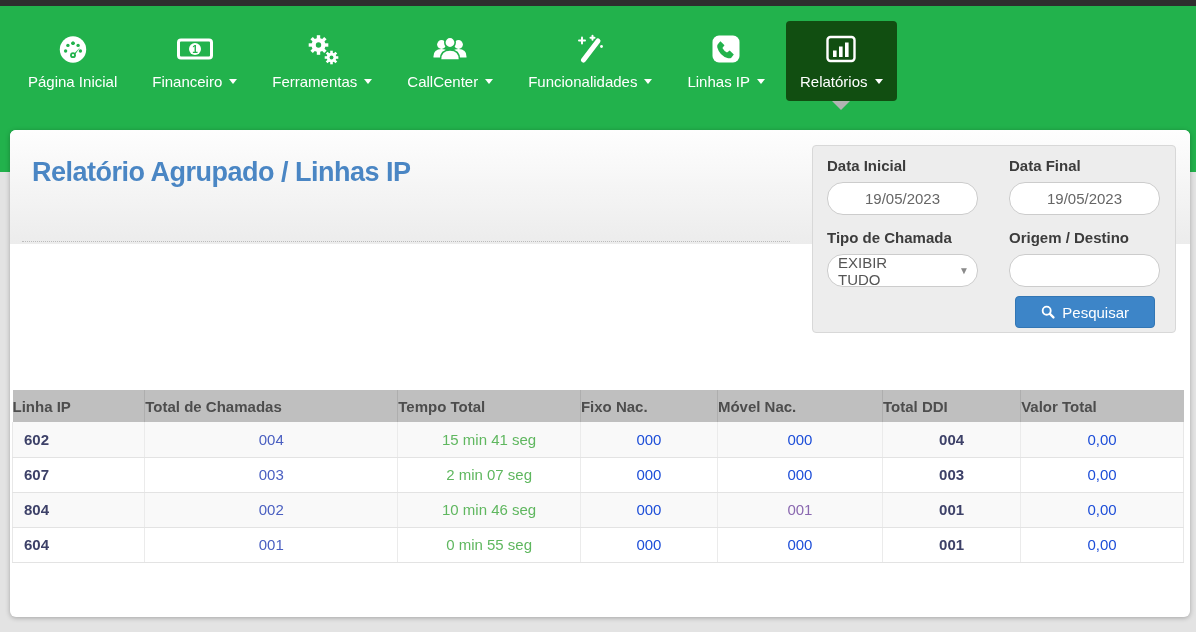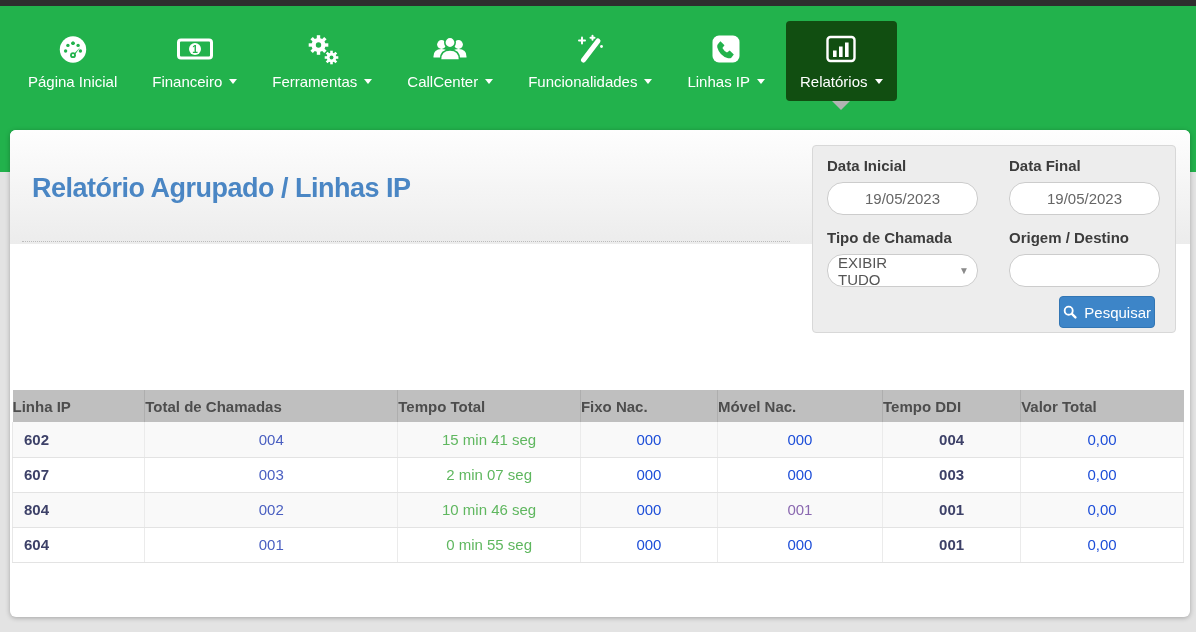--- a/index.html
+++ b/index.html
@@ -25,21 +25,21 @@
                border-left:9px solid transparent; border-right:9px solid transparent;
                border-top:9px solid #b3b3b3; }
 
   
   .card { position:absolute; top:130px; left:10px; right:6px; height:487px; background:#ffffff;
           border-radius:6px; box-shadow:0 1px 5px rgba(0,0,0,.28); z-index:2; }
   .card-header-bg { position:absolute; top:0; left:0; right:0; height:114px;
                     border-radius:6px 6px 0 0; background:linear-gradient(#fefefe,#ececec); }
 
   .page-title { position:absolute; top:27px; left:22px; font-size:27px; font-weight:bold;
-                letter-spacing:-0.5px; color:#4a86c4;margin-top:16px; }
+                letter-spacing:-0.5px; color:#4a86c4; }
   .breadcrumb { position:absolute; top:76px; left:22px; font-size:15px; color:#b0b0b0; }
   .breadcrumb .bc-link { color:#3e7fc1; cursor:pointer; }
   .breadcrumb .bc-sep { color:#c0c0c0; margin:0 7px; }
   .breadcrumb .bc-current { color:#9a9a9a; }
   .dotted-sep { position:absolute; top:111px; left:12px; width:768px; border-bottom:1px dotted #bcbcbc; }
 
   
   .filter-panel { position:absolute; top:15px; right:14px; width:364px; height:188px;
                   background:#ededed; border:1px solid #d8d8d8; border-radius:4px; }
   .f-label { position:absolute; font-size:15px; font-weight:bold; color:#3c3c3c; }
@@ -47,21 +47,21 @@
                         border:1px solid #cccccc; border-radius:16px; font-size:15px; color:#666;
                         font-family:"Liberation Sans", sans-serif; }
   .f-input { text-align:center; }
   .f-select { display:flex; align-items:center; justify-content:space-between;
               padding:0 8px 0 10px; cursor:pointer; color:#555;gap:43px; }
   .f-select .sel-caret { color:#8a8a8a; font-size:10px; }
   .lbl-di { top:11px; left:14px; }   .inp-di { top:36px; left:14px; }
   .lbl-df { top:11px; left:196px; }  .inp-df { top:36px; left:196px; }
   .lbl-tc { top:83px; left:14px; }   .sel-tc { top:108px; left:14px; }
   .lbl-od { top:83px; left:196px; }  .inp-od { top:108px; left:196px; }
-  .search-btn { position:absolute; top:150px; right:20px; height:32px; padding:0 3px;
+  .search-btn { position:absolute; top:150px; right:20px; height:32px; padding:0 25px;
                 background:#3d85c8; border:1px solid #3276b4; border-radius:4px; color:#fff;
                 font-size:15px; font-family:"Liberation Sans", sans-serif; cursor:pointer;
                 display:flex; align-items:center; gap:7px;margin-left:8px; }
 
   
   .report-table { position:absolute; top:260px; left:2px; right:6px; border-collapse:collapse;
                   width:calc(100% - 8px); font-size:15px; table-layout:fixed; }
   .report-table th { background:#bfbfbf; color:#4d4d4d; font-weight:bold; height:32px;
                      border-right:1px solid #aeaeae; text-align:left; }
   .report-table th:last-child { border-right:none; }
@@ -235,21 +235,21 @@
         <col style="width:11.8%">
         <col style="width:13.9%">
     </colgroup>
     <thead>
         <tr id="table-head-row">
           <th>Linha IP</th>
           <th>Total de Chamadas</th>
           <th>Tempo Total</th>
           <th>Fixo Nac.</th>
           <th>Móvel Nac.</th>
-          <th>Tempo DDI</th>
+          <th>Total DDI</th>
           <th>Valor Total</th>
         </tr>
       </thead>
     <tbody id="table-body">
         <tr>
           <td class="c-navy">602</td>
           <td class="c-blue">004</td>
           <td class="c-green">15 min 41 seg</td>
           <td class="c-muted">000</td>
           <td class="c-muted">000</td>

